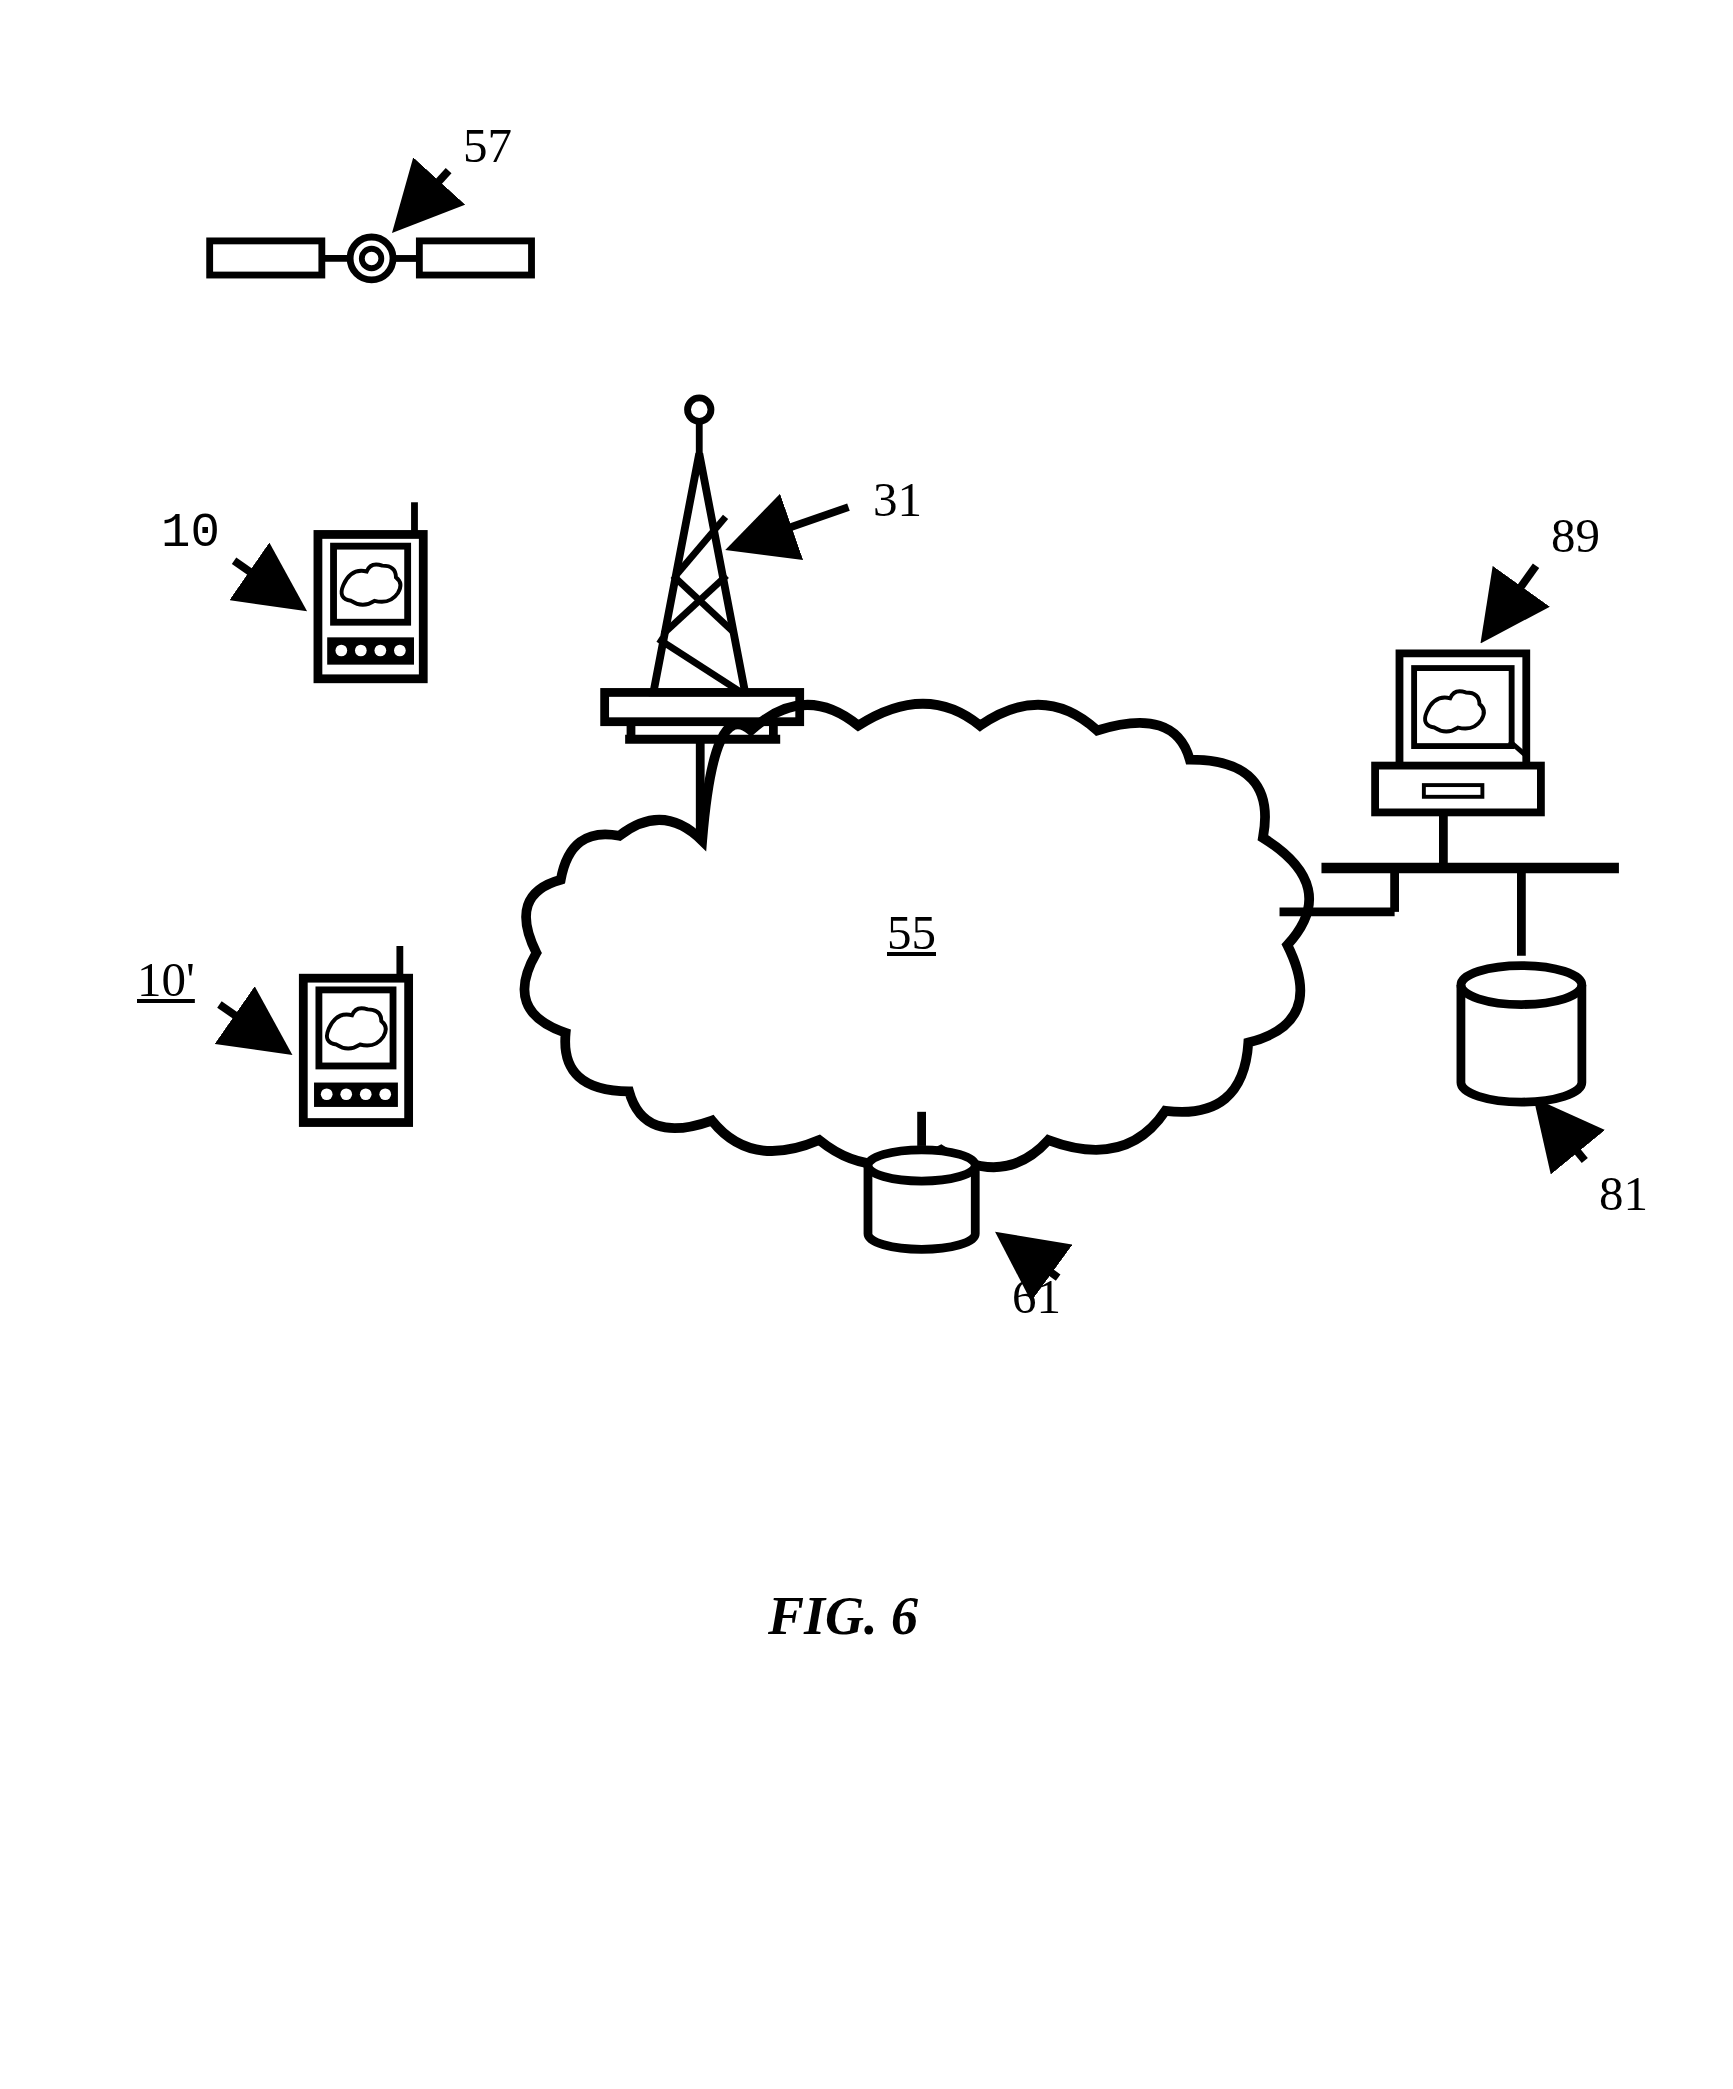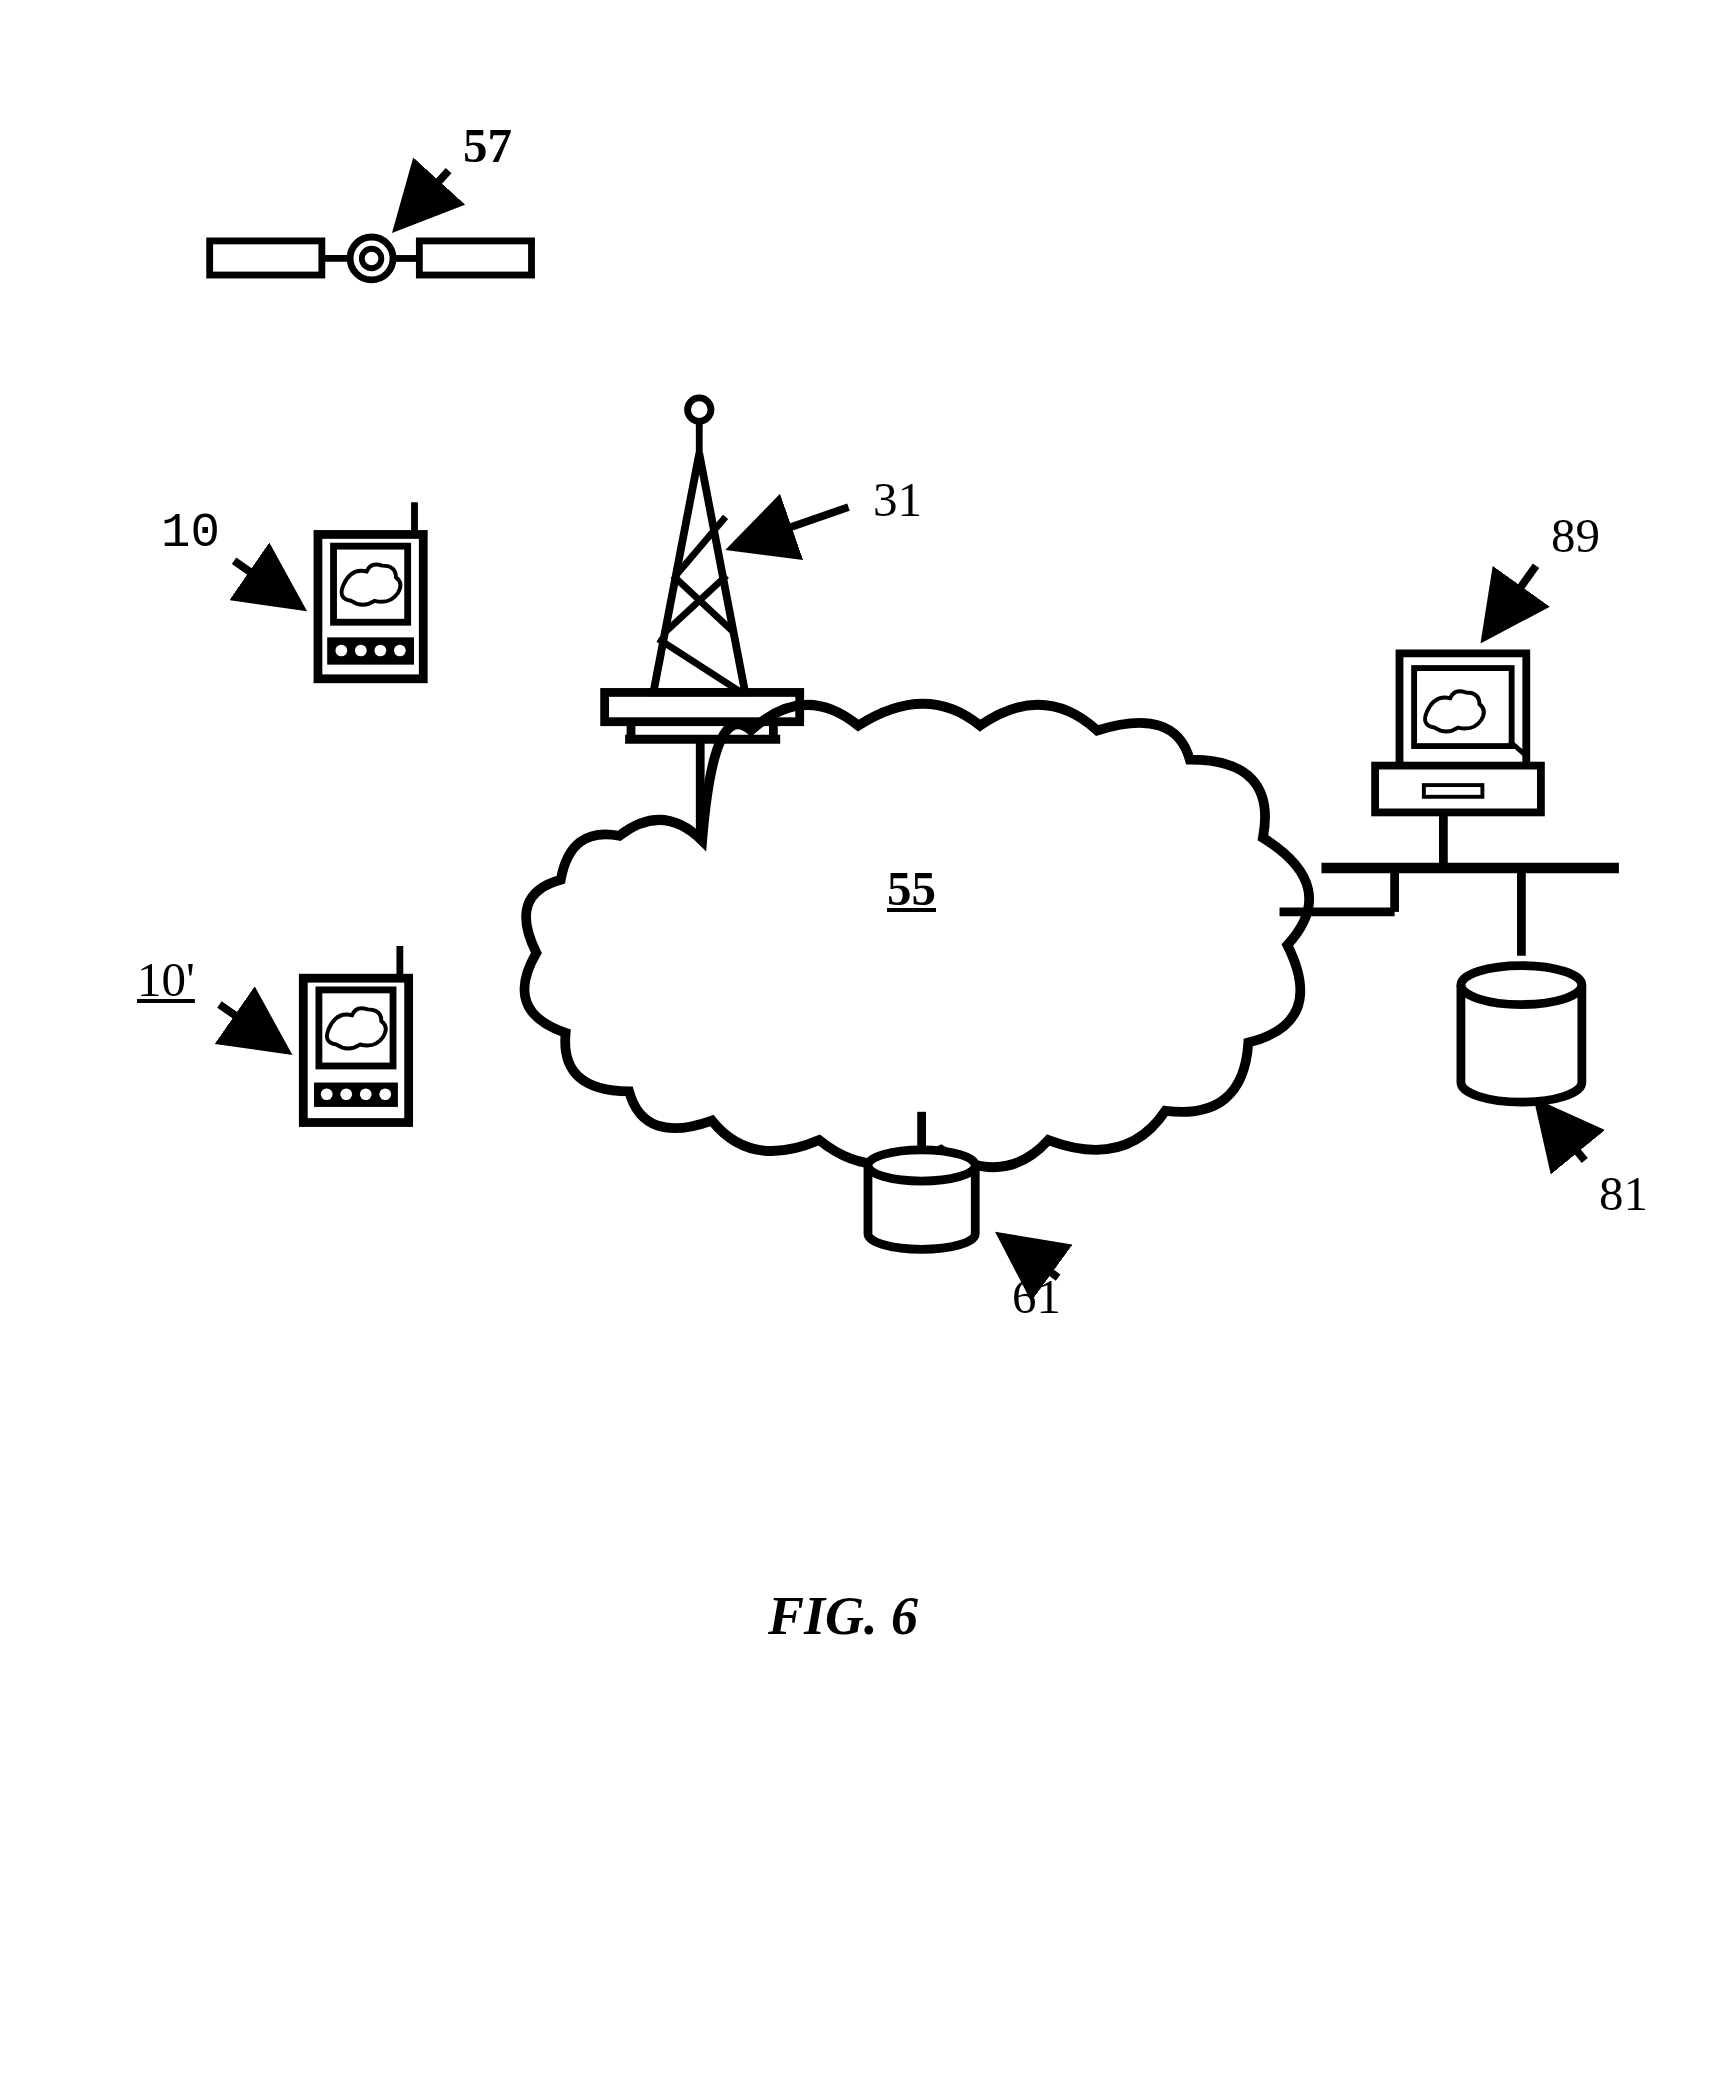--- a/index.html
+++ b/index.html
@@ -141,25 +141,25 @@
 
     <line x1="945" y1="1140" x2="945" y2="1175" class="stroke" stroke-width="9"></line>
 
     <g>
       <path d="M890 1195 a55 16 0 1 0 110 0 a55 16 0 1 0 -110 0" class="sfill" stroke-width="9"></path>
       <path d="M890 1195 L890 1265 a55 16 0 0 0 110 0 L1000 1195" class="stroke" stroke-width="9" fill="none"></path>
     </g>
 
   </svg>
 
-  <div class="lbl" style="left:463px;top:117px;font-weight:bold;">57</div>
+  <div class="lbl" style="left:463px;top:117px;">57</div>
   <div class="lbl" style="left:161px;top:505px;font-family:Liberation Mono, monospace;">10</div>
   <div class="lbl" style="left:137px;top:951px;text-decoration:underline;">10'</div>
   <div class="lbl" style="left:873px;top:471px;">31</div>
-  <div class="cloudnum" style="left:887px;top:860px;font-weight:bold;">55</div>
+  <div class="cloudnum" style="left:887px;top:904px;">55</div>
   <div class="lbl" style="left:1551px;top:507px;">89</div>
   <div class="lbl" style="left:1599px;top:1165px;">81</div>
   <div class="lbl" style="left:1012px;top:1268px;">61</div>
 
   <div class="figcap" style="left:768px;top:1585px;">FIG. 6</div>
 
 </div>
 
 
 </body></html>

